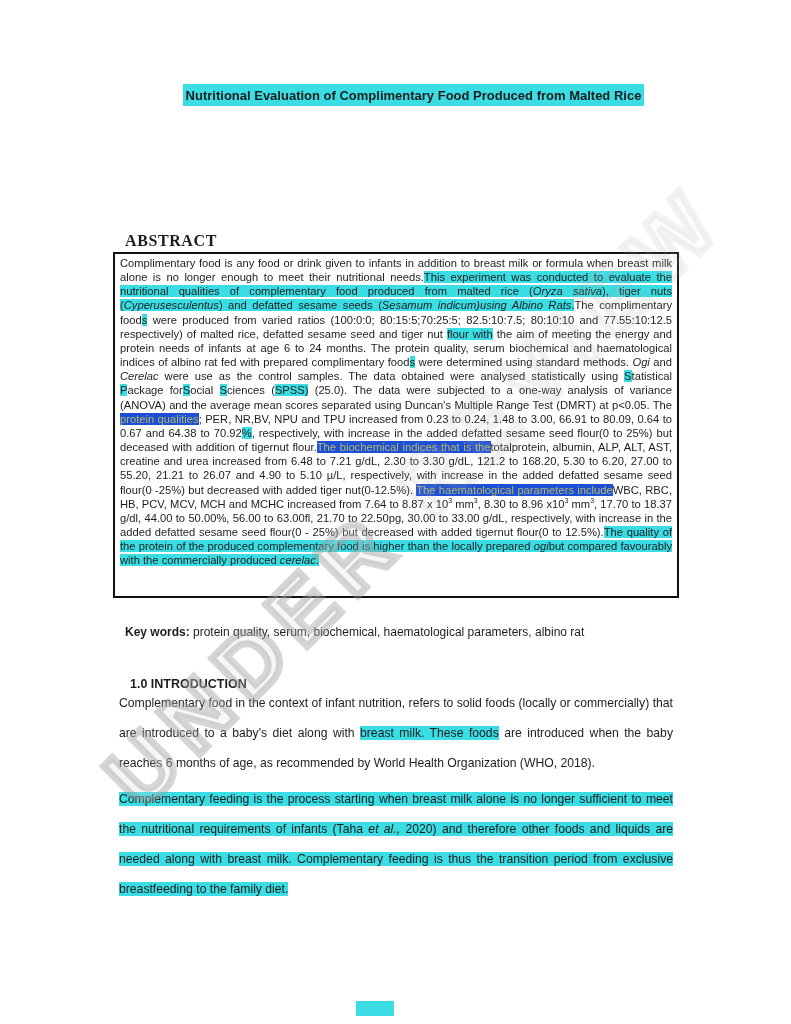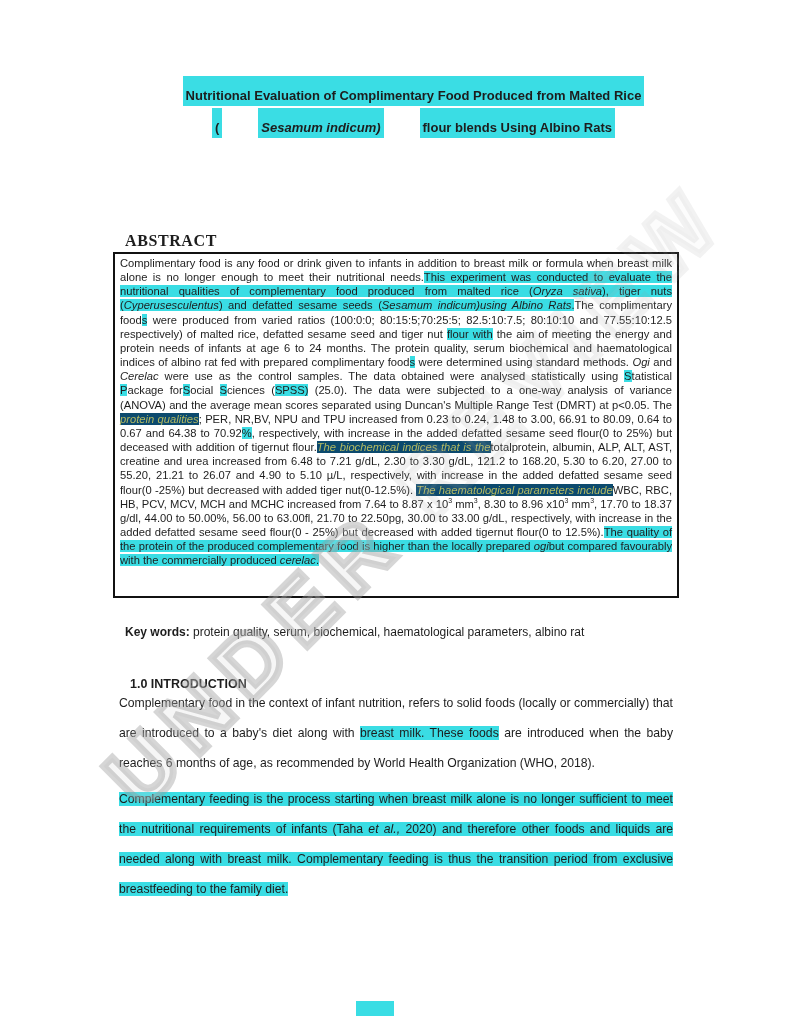--- a/index.html
+++ b/index.html
@@ -4,29 +4,29 @@
 <style>
   html,body{margin:0;padding:0;}
   body{
     width:791px;height:1024px;position:relative;overflow:hidden;
     background:#ffffff;color:#1d1d1d;
     font-family:"Liberation Sans",sans-serif;
   }
   .page{position:absolute;inset:0;}
   
   .hl{background:#3adde4;}
-  .ins{background:#0c4a6e;color:#b4ba62;font-style:italic;}
+  .ins{background:#1d4ed8;color:#b4ba62;}
   .it{font-style:italic;}
   .bd{font-weight:bold;}
   sup{font-size:7px;line-height:0;}
   
   .title{position:absolute;top:88px;left:0;right:0;text-align:center;
     font-weight:bold;font-size:13px;z-index:2;}
   .tline{margin-bottom:17px;white-space:nowrap;}
-  .tline span{padding:12px 3px 3px 3px;margin-left:36px;}
+  .tline span{padding:4px 3px 3px 3px;margin-left:36px;}
   
   .abs-h{position:absolute;top:224px;left:117px;margin:8px;
     font-family:"Liberation Serif",serif;font-size:16px;font-weight:bold;
     letter-spacing:0.6px;z-index:2;}
   .abs-box{position:absolute;top:252px;left:113px;width:566px;height:346px;
     border:2px solid #111;box-sizing:border-box;padding:2px 5px;z-index:2;background:transparent;}
   .abs-text{margin:0;font-size:11.2px;line-height:14.15px;text-align:justify;}
   
   .keywords{position:absolute;top:625px;left:113px;width:566px;margin:0;
     font-size:12px;z-index:2;padding-left:12px;}
@@ -49,21 +49,20 @@
 </style>
 </head>
 <body>
 
 <div class="page">
 
   <div class="watermark"><span>UNDER</span><span class="w2">REVIEW</span></div>
 
   <div class="title">
     <div class="tline"><span class="hl">Nutritional Evaluation of Complimentary Food Produced from Malted Rice</span></div>
-    <div class="tline"><span class="hl">(</span><span class="hl it">Sesamum indicum)</span><span class="hl">flour blends Using Albino Rats</span></div>
   </div>
 
   <h2 class="abs-h">ABSTRACT</h2>
 
   <div class="abs-box">
     <p class="abs-text"><span>Complimentary food is any food or drink given to infants in addition to breast milk or formula when breast milk alone is no longer enough to meet their nutritional needs.</span><span class="hl">This experiment was conducted to evaluate the nutritional qualities of complementary food produced from malted rice (</span><span class="hl it">Oryza sativa</span><span class="hl">), tiger nuts (</span><span class="hl it">Cyperusesculentus</span><span class="hl">) and defatted sesame seeds (</span><span class="hl it">Sesamum indicum)using Albino Rats</span><span class="hl">.</span><span>The complimentary food</span><span class="hl">s</span><span> were produced from varied ratios (100:0:0; 80:15:5;70:25:5; 82.5:10:7.5; 80:10:10 and 77.55:10:12.5 respectively) of malted rice, defatted sesame seed and tiger nut </span><span class="hl">flour with</span><span> the aim of meeting the energy and protein needs of infants at age 6 to 24 months. The protein quality, serum biochemical and haematological indices of albino rat fed with prepared complimentary food</span><span class="hl">s</span><span> were determined using standard methods. </span><span class="it">Ogi</span><span> and </span><span class="it">Cerelac</span><span> were use as the control samples. The data obtained were analysed statistically using </span><span class="hl">S</span><span>tatistical </span><span class="hl">P</span><span>ackage for</span><span class="hl">S</span><span>ocial </span><span class="hl">S</span><span>ciences (</span><span class="hl">SPSS)</span><span> (25.0). The data were subjected to a one-way analysis of variance (ANOVA) and the average mean scores separated using Duncan's Multiple Range Test (DMRT) at p&lt;0.05. The </span><span class="ins">protein qualities</span><span>; PER, NR,BV, NPU and TPU  increased from 0.23 to 0.24, 1.48 to 3.00, 66.91 to  80.09, 0.64 to 0.67 and 64.38 to 70.92</span><span class="hl">%</span><span>, respectively, with increase in the added defatted sesame seed flour(0 to 25%)  but deceased with addition of tigernut flour.</span><span class="ins">The biochemical indices that is the</span><span>totalprotein, albumin, ALP, ALT, AST, creatine and urea increased from 6.48 to 7.21 g/dL, 2.30 to 3.30 g/dL, 121.2 to 168.20, 5.30 to 6.20, 27.00 to 55.20, 21.21 to 26.07 and  4.90 to 5.10 µ/L, respectively, with increase in the added defatted sesame seed flour(0 -25%) but decreased with added tiger nut(0-12.5%). </span><span class="ins">The haematological parameters include</span><span>WBC, RBC, HB, PCV, MCV, MCH and MCHC  increased from 7.64 to 8.87 x 10</span><sup>3</sup><span> mm</span><sup>3</sup><span>, 8.30 to 8.96 x10</span><sup>3</sup><span> mm</span><sup>3</sup><span>, 17.70 to 18.37 g/dl, 44.00 to 50.00%, 56.00 to 63.00fl, 21.70 to 22.50pg, 30.00 to 33.00 g/dL, respectively, with increase in the added defatted sesame seed flour(0 - 25%) but decreased with added tigernut flour(0 to 12.5%).</span><span class="hl">The quality of the protein of the produced complementary food is higher than the  locally prepared </span><span class="hl it">ogi</span><span class="hl">but compared favourably with the commercially produced </span><span class="hl it">cerelac</span><span class="hl">.</span></p>
   </div>
 
   <p class="keywords"><span class="bd">Key words:</span><span> protein quality, serum, biochemical, haematological parameters, albino rat</span></p>
 

